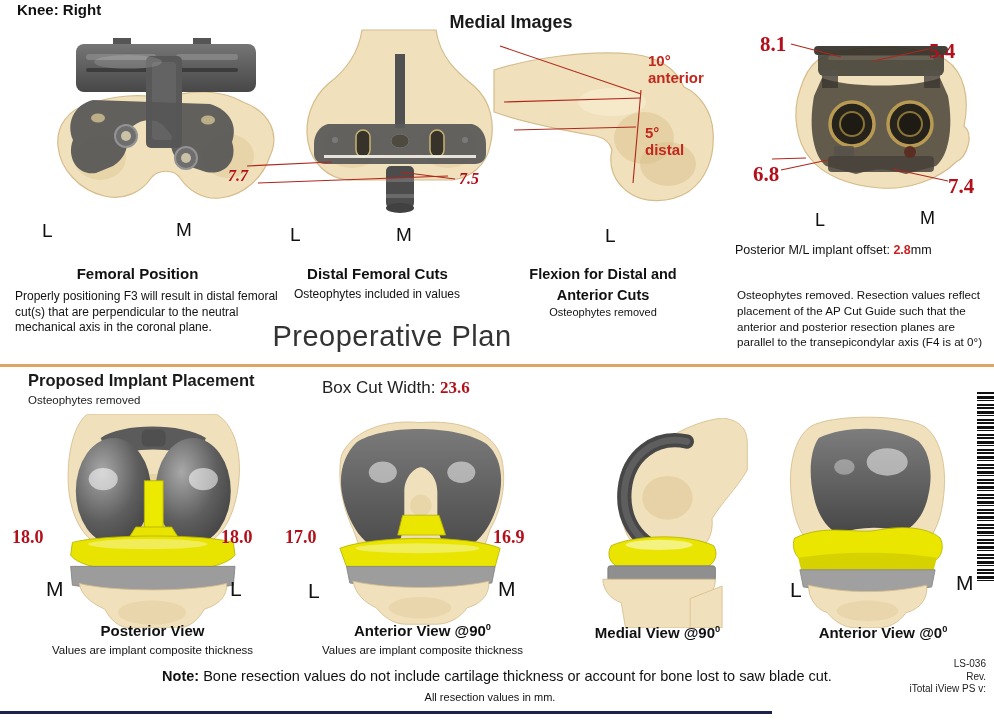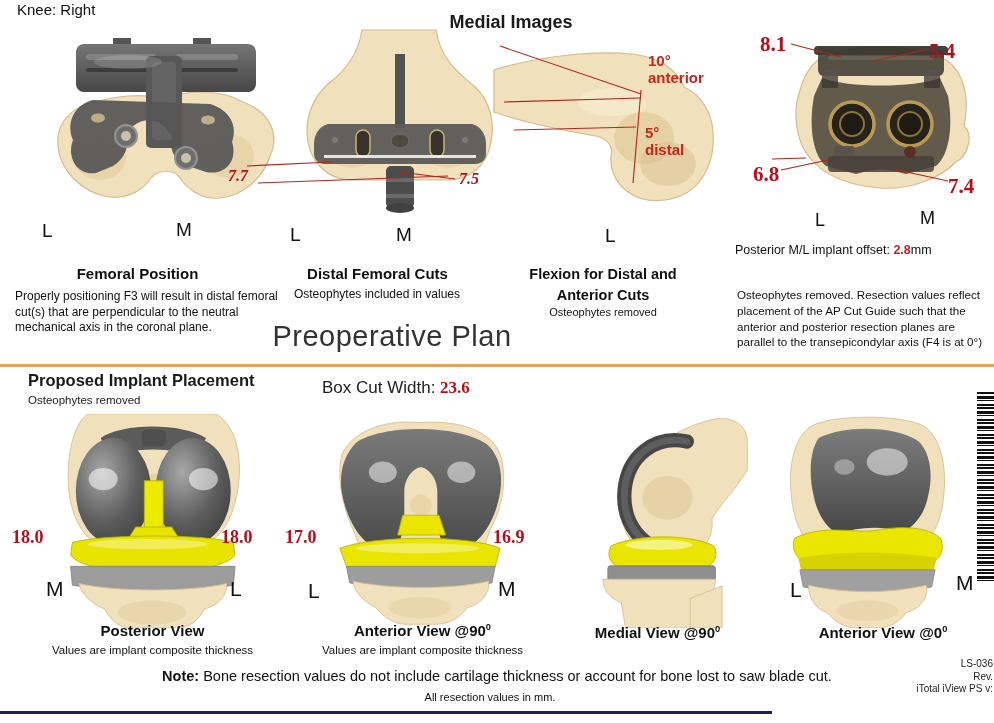--- a/index.html
+++ b/index.html
@@ -1,20 +1,20 @@
 <!DOCTYPE html>
 <html><head>
 <meta charset="utf-8">
 <style>
   html,body{margin:0;padding:0;background:#fff;}
   #page{position:relative;width:994px;height:723px;background:#fff;overflow:hidden;
         font-family:"Liberation Sans",sans-serif;color:#1a1a1a;}
   .abs{position:absolute;}
   
-  #knee-label{left:17px;top:1px;font-size:15px;font-weight:400;color:#111;}
+  #knee-label{left:17px;top:1px;font-size:15px;font-weight:700;color:#111;}
   #main-title{left:411px;top:12px;width:200px;text-align:center;font-size:18px;font-weight:700;}
   
   .lm{font-size:19px;color:#111;}
   
   .red-num{color:#b3101b;font-weight:700;font-family:"Liberation Serif",serif;}
   .red-num.it{font-style:italic;}
   
   .cap{font-weight:700;font-size:15px;text-align:center;color:#111;}
   .sub{font-size:11.5px;text-align:center;color:#111;}
   .desc{font-size:12px;line-height:1.3;color:#111;text-align:left;}
@@ -33,21 +33,21 @@
   #divider-navy{left:0;top:711px;width:772px;height:3px;background:#1b2150;}
   
   #offset-line{left:735px;top:243px;width:256px;font-size:12.5px;color:#111;}
   #offset-line .ov{color:#cc2222;font-weight:700;}
   
   #note-line{left:0;top:668px;width:994px;text-align:center;font-size:14.5px;color:#111;}
   #note-line b{font-weight:700;}
   #note-sub{left:0;top:691px;width:980px;text-align:center;font-size:11px;color:#111;}
   
   #footer-right{right:0px;top:658px;width:130px;text-align:right;font-size:10px;
-                line-height:1.25;color:#222;padding-right:1px;}
+                line-height:1.25;color:#222;padding-right:8px;}
   
   #barcode{left:977px;top:392px;width:17px;height:192px;
     background:repeating-linear-gradient(180deg,
       #111 0px,#111 2px,#fff 2px,#fff 4px,#111 4px,#111 7px,#fff 7px,#fff 8px,
       #111 8px,#111 9px,#fff 9px,#fff 12px,#111 12px,#111 14px,#fff 14px,#fff 15px);}
   sup{font-size:62%;}
   svg{display:block;}
 </style>
 </head>
 <body>

